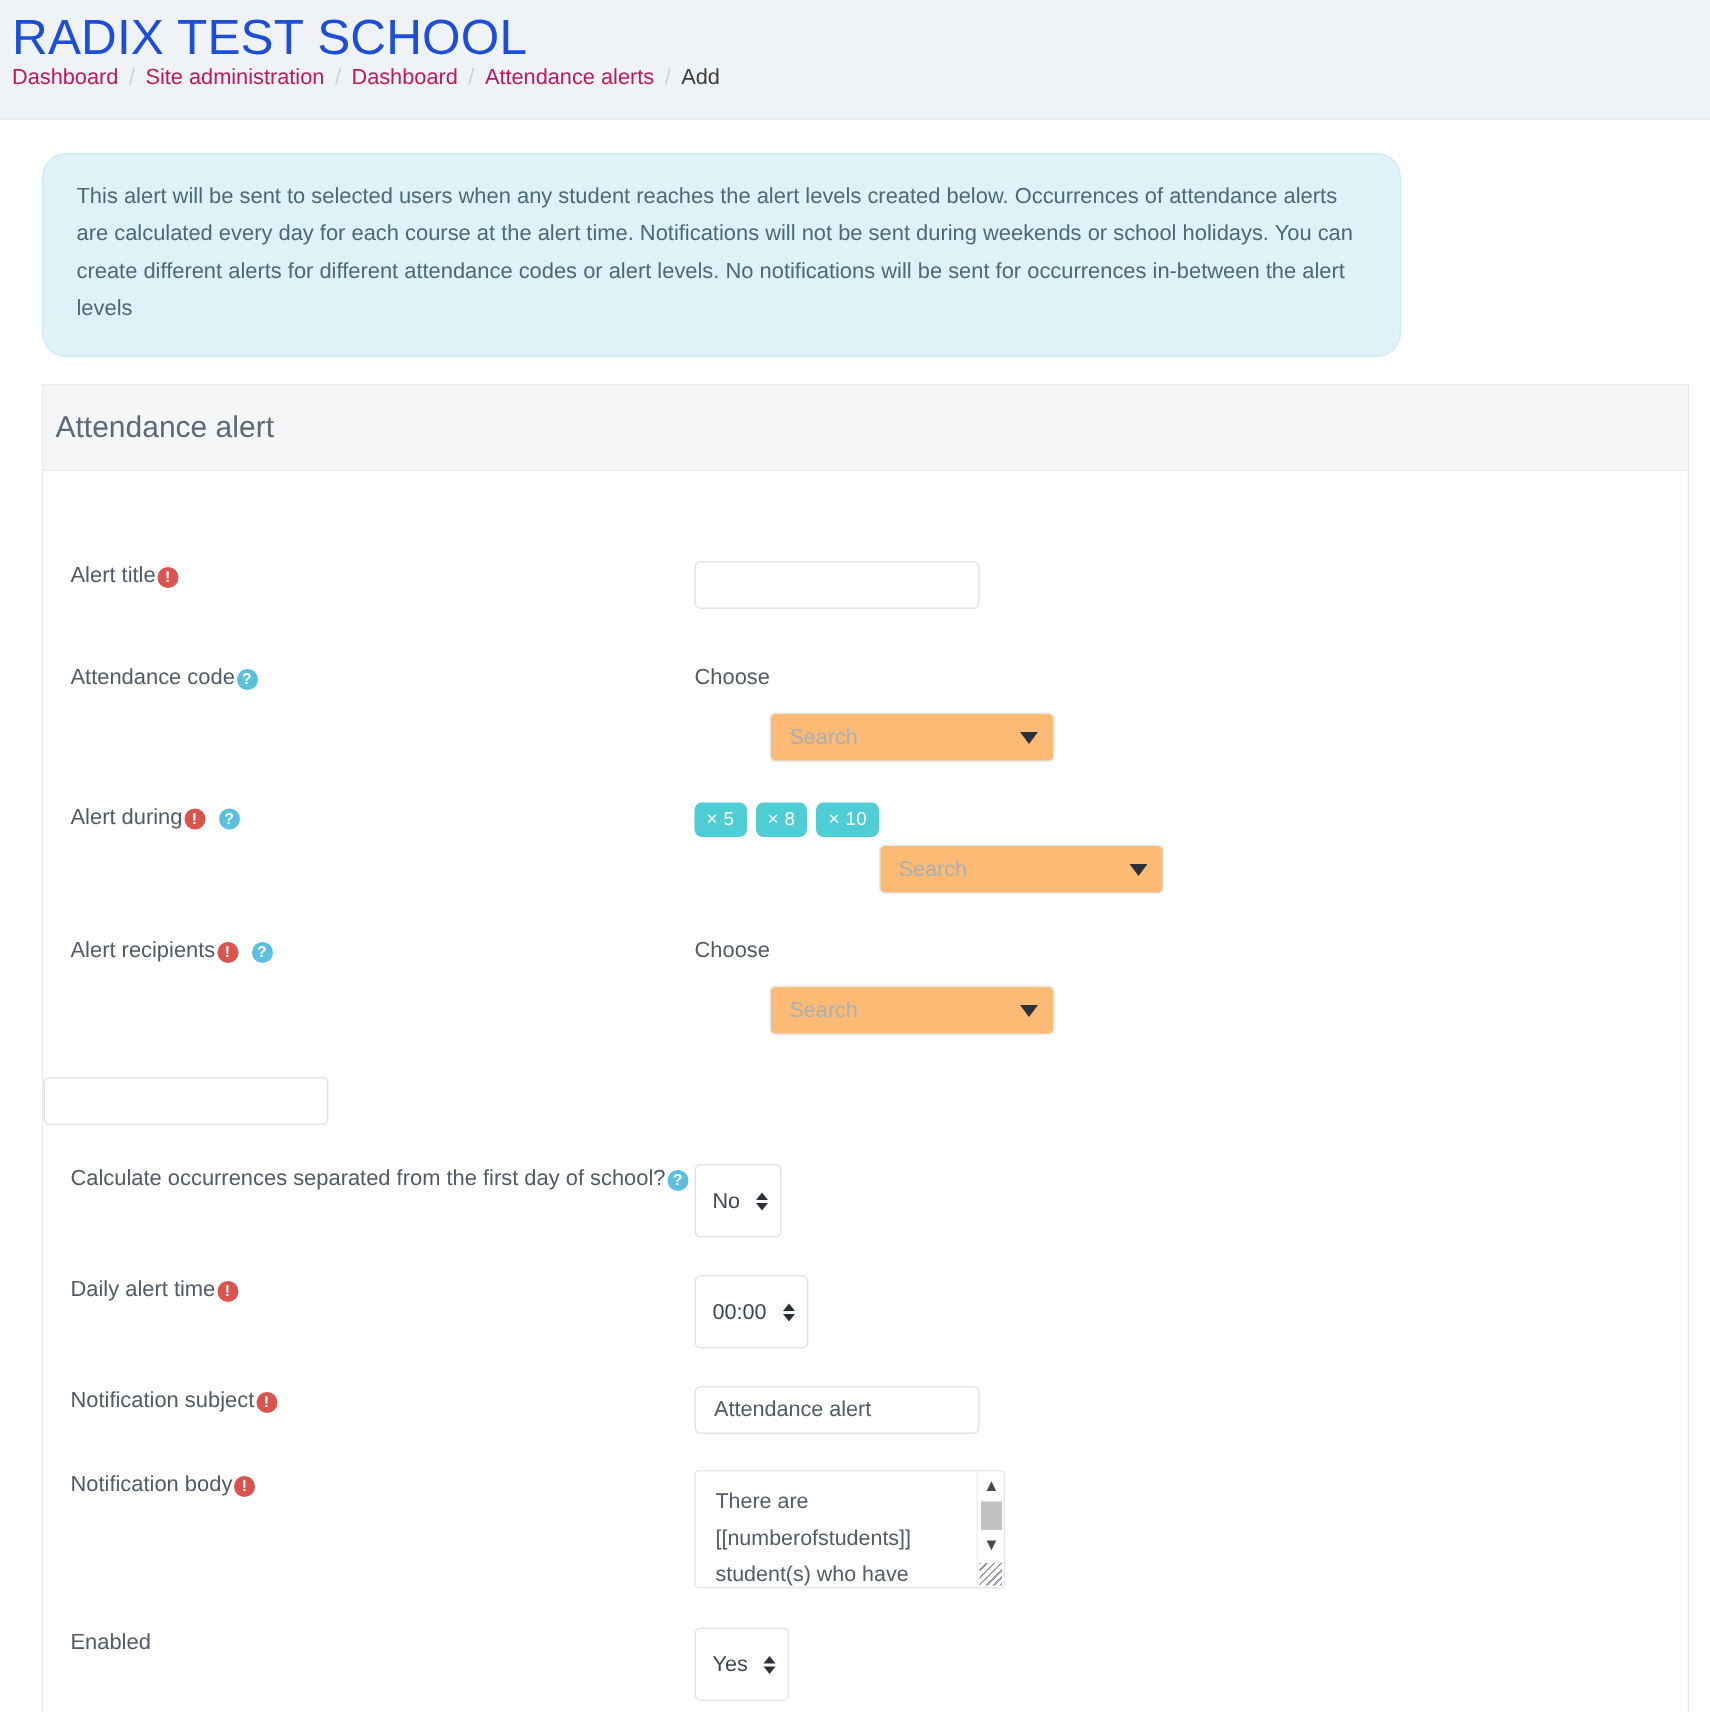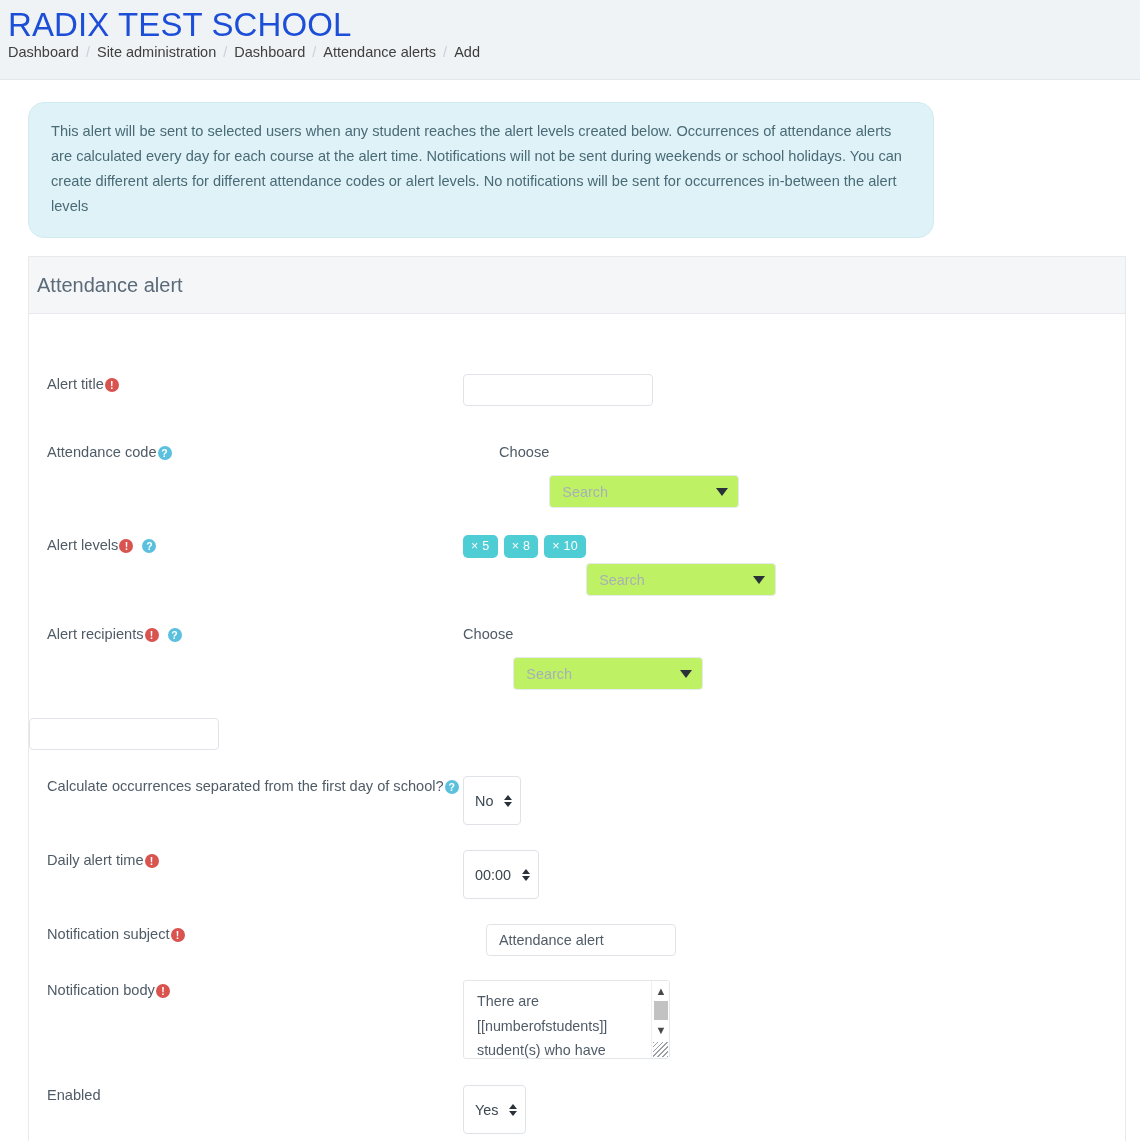--- a/index.html
+++ b/index.html
@@ -31,21 +31,21 @@
   .breadcrumb {
     margin: 0 0 0 8px;
     font-size: 14.5px;
     line-height: 20px;
     color: #6a737b;
     display: flex;
     align-items: center;
     flex-wrap: wrap;
   }
   .breadcrumb a {
-    color: #404040;
+    color: #be185d;
     text-decoration: none;
   }
   .breadcrumb .sep {
     color: #c9d1d8;
     margin: 0 7px;
   }
   .breadcrumb .current { color: #3c3c3c; }
 
   
   .main {
@@ -176,21 +176,21 @@
   }
   .search-box input {
     width: 190px;
     height: 33px;
     border: 1px solid #e6eaed;
     border-radius: 4px;
     padding: 4px 30px 4px 12px;
     font-size: 14.4px;
     color: #4f5b66;
     font-family: "Liberation Sans", sans-serif;
-    background: #bef264;
+    background: #fdba74;
     outline: none;
   }
   .search-box input::placeholder { color: #a8b0b7; }
   .search-arrow {
     position: absolute;
     right: 11px;
     top: 50%;
     transform: translateY(-50%);
     width: 0; height: 0;
     border-left: 6px solid transparent;
@@ -356,37 +356,37 @@
       <div class="form-row" style="margin-top:44px;">
         <div class="form-label">
           <span>Alert title</span>
           <span class="req-icon">!</span>
         </div>
         <div class="form-control-col">
           <input class="text-input" type="text" value="" style="">
         </div>
       </div>
 
-      <div class="form-row" style="margin-top:36px;gap:36px;">
+      <div class="form-row" style="margin-top:36px;">
         <div class="form-label">
           <span>Attendance code</span>
           <span class="help-icon tight">?</span>
         </div>
         <div class="form-control-col">
           <div class="choose-label">Choose</div>
           <div class="search-box" style="margin-top:33px;">
             <input type="text" placeholder="Search" style="">
             <span class="search-arrow"></span>
           </div>
         </div>
       </div>
 
       <div class="form-row" style="margin-top:27px;">
         <div class="form-label">
-          <span>Alert levels</span>
+          <span>Alert during</span>
           <span class="req-icon">!</span>
           <span class="help-icon">?</span>
         </div>
         <div class="form-control-col">
           <div class="badge-row">
             <span class="badge">× 5</span>
             <span class="badge">× 8</span>
             <span class="badge">× 10</span>
           </div>
           <div class="search-box" style="margin-top:28px;">
@@ -446,21 +446,21 @@
               <option>00:00</option>
             </select>
             <span class="select-arrows">
               <i class="up"></i>
                 <i class="dn"></i>
             </span>
           </div>
         </div>
       </div>
 
-      <div class="form-row" style="margin-top:25px;gap:23px;">
+      <div class="form-row" style="margin-top:25px;">
         <div class="form-label">
           <span>Notification subject</span>
           <span class="req-icon">!</span>
         </div>
         <div class="form-control-col">
           <input class="text-input" type="text" value="Attendance alert" style="">
         </div>
       </div>
 
       <div class="form-row" style="margin-top:24px;">

